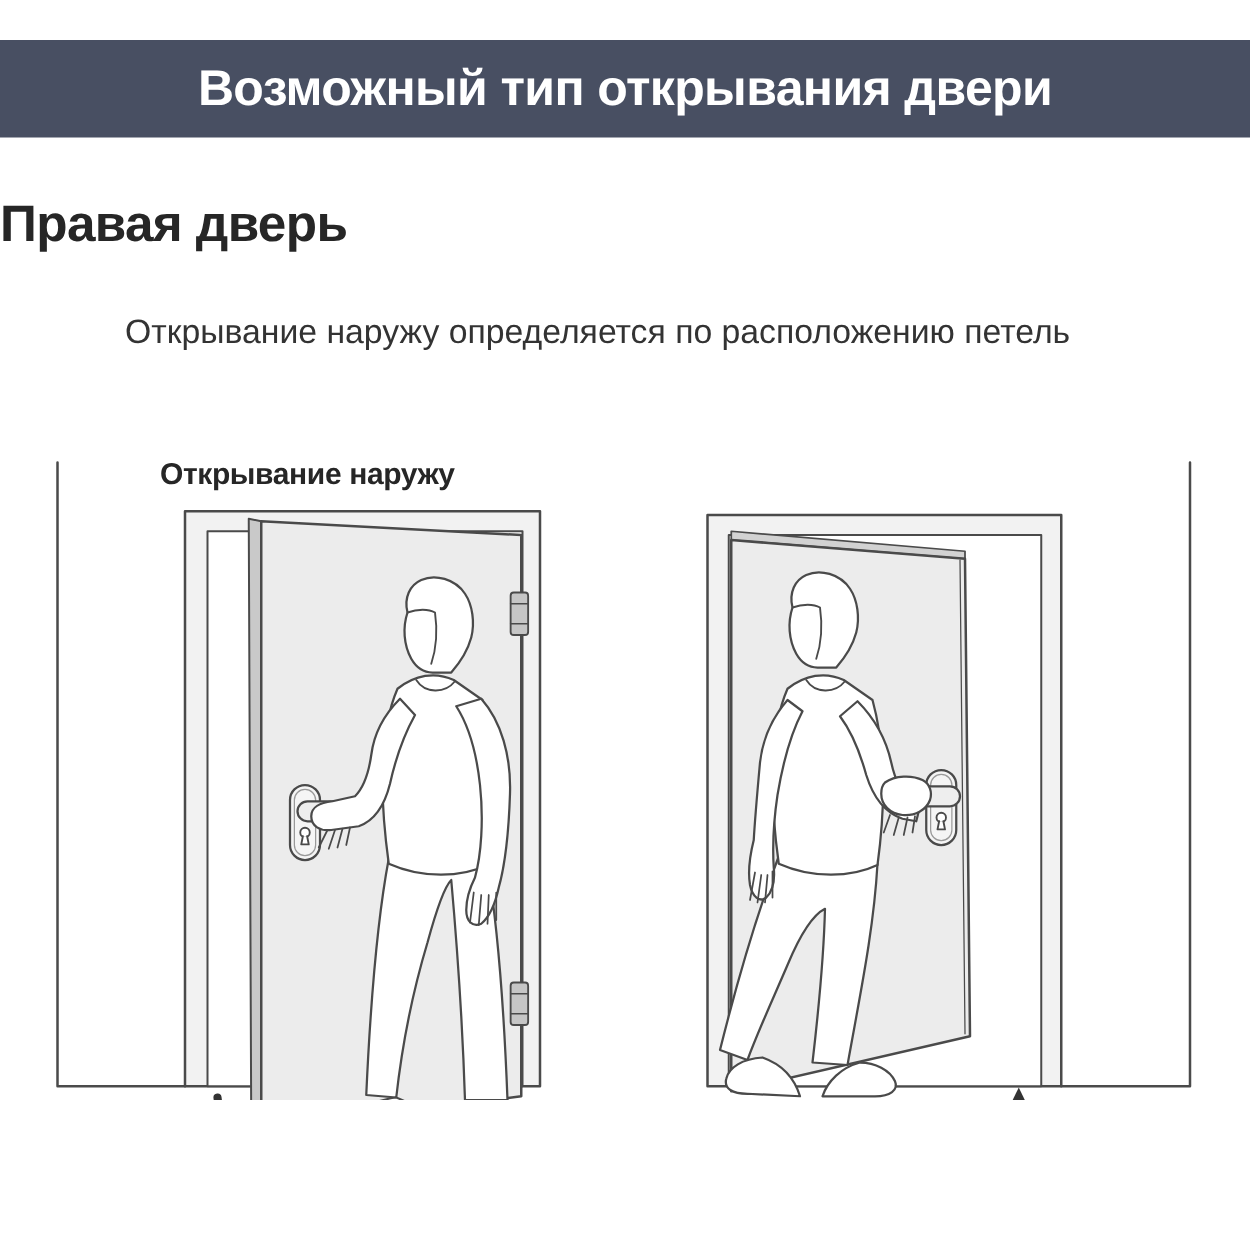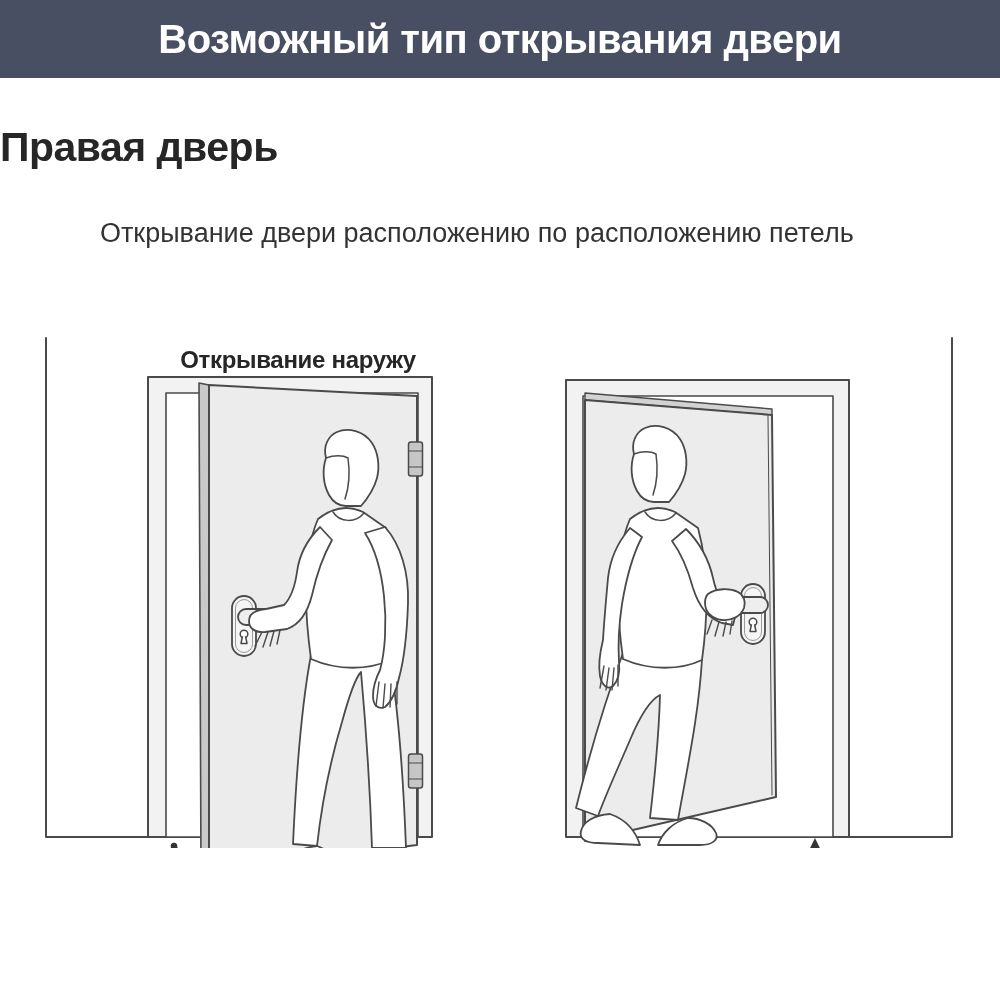--- a/index.html
+++ b/index.html
@@ -1,43 +1,43 @@
 <!DOCTYPE html>
 <html><head>
 <meta charset="utf-8">
 <style>
   html,body{margin:0;padding:0;background:#fff;}
   .page{position:relative;width:1000px;height:848px;background:#fff;overflow:hidden;
-        font-family:"Liberation Sans","DejaVu Sans",sans-serif;}
+        font-family:"Liberation Sans","DejaVu Sans",sans-serif;margin-top:32px;}
   .header{position:absolute;top:0;left:0;width:1000px;height:78px;background:#484F62;
           display:flex;align-items:center;justify-content:center;}
   .header-title{color:#ffffff;font-size:40px;font-weight:700;letter-spacing:-0.5px;}
   .subtitle{position:absolute;top:124px;left:0;width:1000px;
             font-size:41px;font-weight:700;color:#262626;letter-spacing:-0.5px;}
   .desc{position:absolute;top:216px;left:100px;width:840px;color:#333333;
         font-size:27px;line-height:34px;}
-  .diagram-label{position:absolute;top:346px;width:340px;text-align:center;
+  .diagram-label{position:absolute;top:334px;width:340px;text-align:left;
                  font-size:24px;font-weight:700;color:#262626;letter-spacing:-0.3px;}
   .label-outward{left:128px;}
   .label-inward{left:538px;}
   svg.art{position:absolute;left:0;top:0;width:1000px;height:1000px;}
 </style>
 </head>
 <body>
 
 <div class="page">
 
   <div class="header">
     <div class="header-title">Возможный тип открывания двери</div>
   </div>
 
   <div class="subtitle">Правая дверь</div>
 
   <div class="desc">
-    <div>Открывание двери расположению по расположению петель</div>
+    <div>Открывание наружу определяется по расположению петель</div>
   </div>
 
   <div class="diagram-label label-outward">Открывание наружу</div>
 
   <svg class="art" viewBox="0 0 1000 1000">
 
     <g stroke="#4a4a4a" stroke-width="2" fill="none" stroke-linejoin="round" stroke-linecap="round">
 
       <path d="M46,338 L46,837 L148,837"></path>
 

